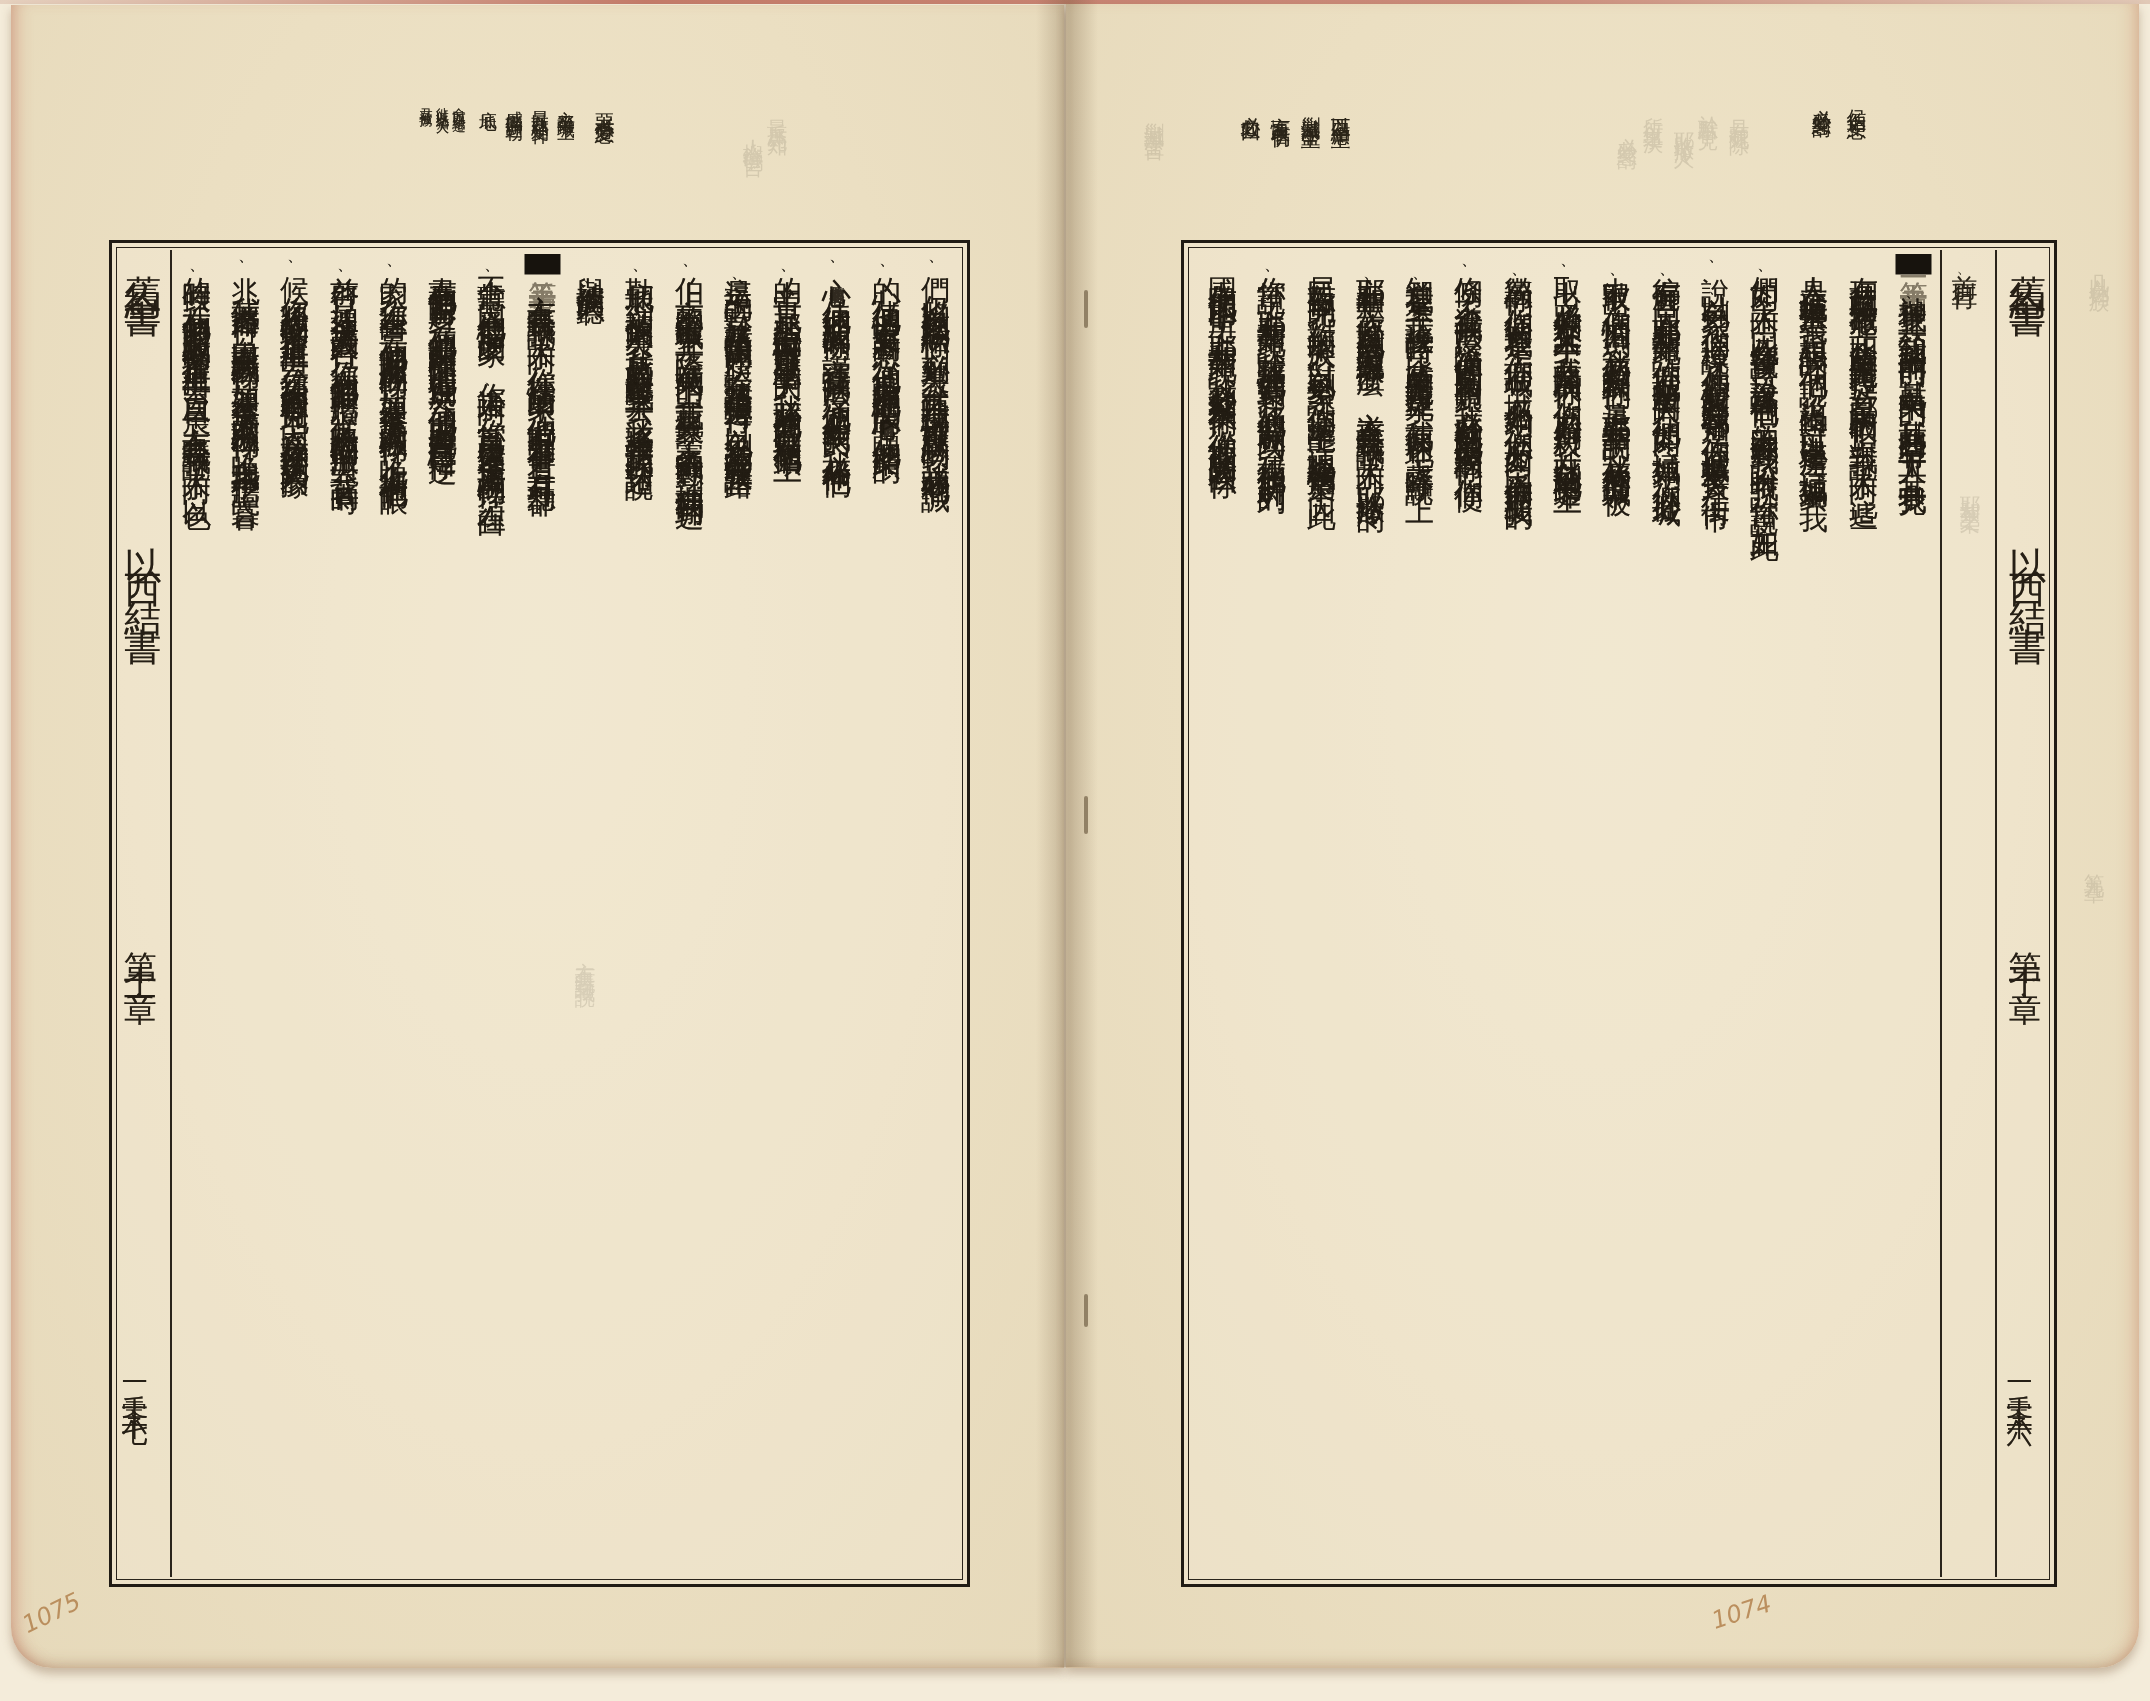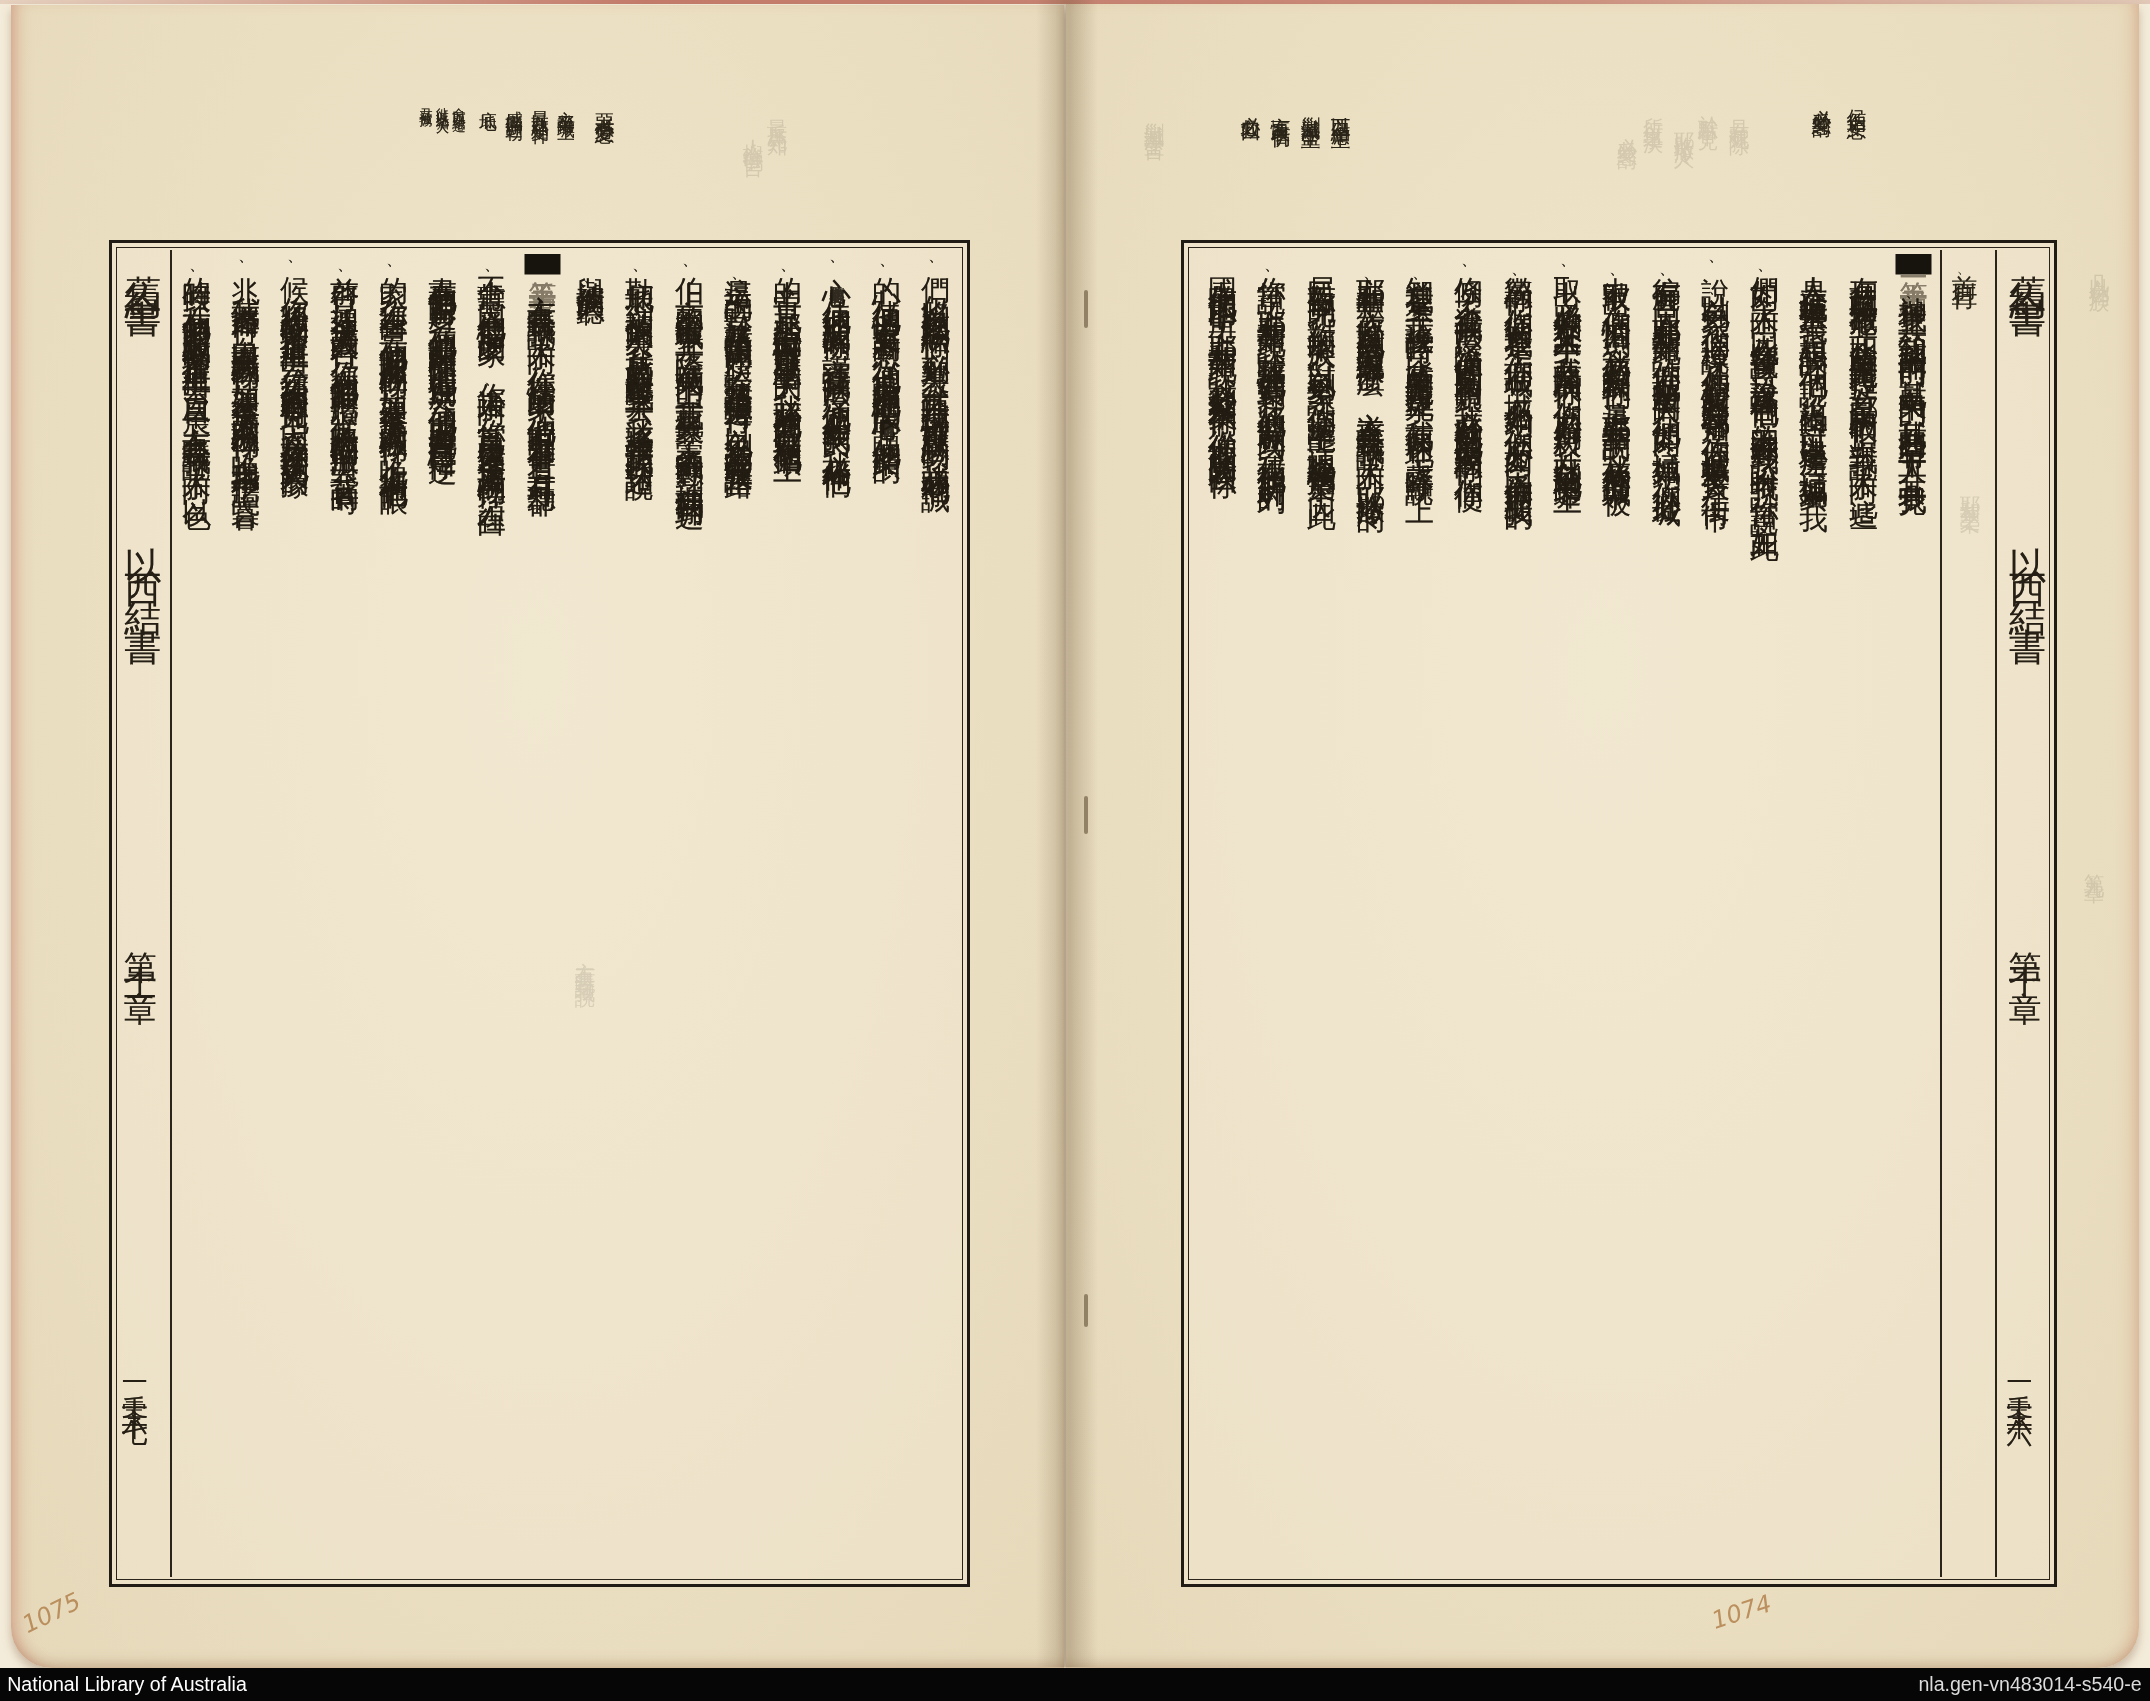--- a/index.html
+++ b/index.html
@@ -164,18 +164,14 @@
       <div class="ghost" style="left: 2085px; top: 258px;">凡以色列族</div>
       <div class="ghost" style="left: 571px; top: 945px;">主有言曉諭我說</div>
       <div class="ghost" style="left: 763px; top: 103px;">最斥爲先知</div>
       <div class="ghost" style="left: 739px; top: 123px;">人揑飾僞言</div>
       <div class="ghost" style="left: 1956px; top: 480px;">耶和華之榮</div>
     </div>
 
   <div class="pencil" style="left:20.6px;top:1599px;transform:rotate(-26deg);">1075</div>
   <div class="pencil" style="left:1711px;top:1598px;transform:rotate(-18deg);">1074</div>
 
-  <div id="footer">
-    <span class="fl">National Library of Australia</span>
-    <span class="fr">nla.gen-vn483014-s540-e</span>
-  </div>
 </div>
 
 
 </body></html>

